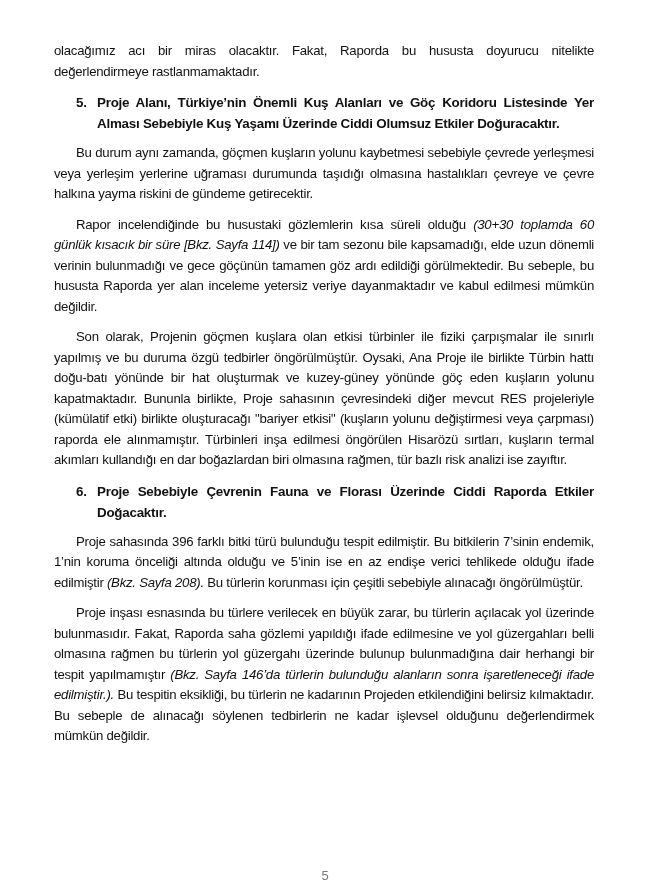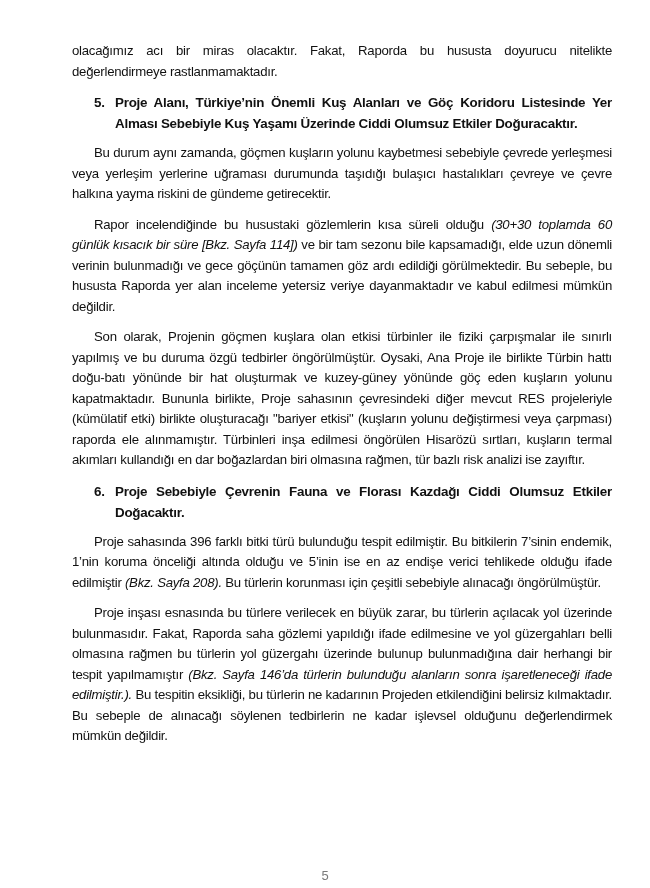--- a/index.html
+++ b/index.html
@@ -1,18 +1,18 @@
 <!DOCTYPE html>
 <html><head>
 <meta charset="utf-8">
 <style>
   html, body { margin: 0; padding: 0; background: #ffffff; }
   body { width: 650px; height: 888px; overflow: hidden; position: relative; }
   .page {
-    position: absolute; left: 72px; top: 41px; width: 540px;
+    position: absolute; left: 54px; top: 41px; width: 540px;
     font-family: "Liberation Sans", sans-serif;
     font-size: 13.2px; line-height: 20.5px; color: #111111;
     letter-spacing: -0.25px;
   }
   p { margin: 0; text-align: justify; }
   .para { text-indent: 22px; margin-bottom: 10px; }
   .cont { margin-bottom: 10px; }
   .heading {
     display: flex; font-weight: bold; margin: 0 0 9px 22px;
     font-size: 13.4px; line-height: 21px;
@@ -32,27 +32,27 @@
 
 <div class="page">
 
   <p class="cont">olacağımız acı bir miras olacaktır. Fakat, Raporda bu hususta doyurucu nitelikte değerlendirmeye rastlanmamaktadır.</p>
 
   <div class="heading">
     <span class="num">5.</span>
     <span class="txt">Proje Alanı, Türkiye’nin Önemli Kuş Alanları ve Göç Koridoru Listesinde Yer Alması Sebebiyle Kuş Yaşamı Üzerinde Ciddi Olumsuz Etkiler Doğuracaktır.</span>
   </div>
 
-  <p class="para">Bu durum aynı zamanda, göçmen kuşların yolunu kaybetmesi sebebiyle çevrede yerleşmesi veya yerleşim yerlerine uğraması durumunda taşıdığı bulaşıcı hastalıkları çevreye ve çevre halkına yayma riskini de gündeme getirecektir.</p>
+  <p class="para">Bu durum aynı zamanda, göçmen kuşların yolunu kaybetmesi sebebiyle çevrede yerleşmesi veya yerleşim yerlerine uğraması durumunda taşıdığı olmasına hastalıkları çevreye ve çevre halkına yayma riskini de gündeme getirecektir.</p>
   <p class="para"><span>Rapor incelendiğinde bu husustaki gözlemlerin kısa süreli olduğu </span><em>(30+30 toplamda 60 günlük kısacık bir süre [Bkz. Sayfa 114])</em><span> ve bir tam sezonu bile kapsamadığı, elde uzun dönemli verinin bulunmadığı ve gece göçünün tamamen göz ardı edildiği görülmektedir. Bu sebeple, bu hususta Raporda yer alan inceleme yetersiz veriye dayanmaktadır ve kabul edilmesi mümkün değildir.</span></p>
   <p class="para">Son olarak, Projenin göçmen kuşlara olan etkisi türbinler ile fiziki çarpışmalar ile sınırlı yapılmış ve bu duruma özgü tedbirler öngörülmüştür. Oysaki, Ana Proje ile birlikte Türbin hattı doğu-batı yönünde bir hat oluşturmak ve kuzey-güney yönünde göç eden kuşların yolunu kapatmaktadır. Bununla birlikte, Proje sahasının çevresindeki diğer mevcut RES projeleriyle (kümülatif etki) birlikte oluşturacağı "bariyer etkisi" (kuşların yolunu değiştirmesi veya çarpması) raporda ele alınmamıştır. Türbinleri inşa edilmesi öngörülen Hisarözü sırtları, kuşların termal akımları kullandığı en dar boğazlardan biri olmasına rağmen, tür bazlı risk analizi ise zayıftır.</p>
 
   <div class="heading">
     <span class="num">6.</span>
-    <span class="txt">Proje Sebebiyle Çevrenin Fauna ve Florası Kazdağı Ciddi Olumsuz Etkiler Doğacaktır.</span>
+    <span class="txt">Proje Sebebiyle Çevrenin Fauna ve Florası Üzerinde Ciddi Raporda Etkiler Doğacaktır.</span>
   </div>
 
   <p class="para"><span>Proje sahasında 396 farklı bitki türü bulunduğu tespit edilmiştir. Bu bitkilerin 7’sinin endemik, 1’nin koruma önceliği altında olduğu ve 5’inin ise en az endişe verici tehlikede olduğu ifade edilmiştir </span><em>(Bkz. Sayfa 208).</em><span> Bu türlerin korunması için çeşitli sebebiyle alınacağı öngörülmüştür.</span></p>
   <p class="para"><span>Proje inşası esnasında bu türlere verilecek en büyük zarar, bu türlerin açılacak yol üzerinde bulunmasıdır. Fakat, Raporda saha gözlemi yapıldığı ifade edilmesine ve yol güzergahları belli olmasına rağmen bu türlerin yol güzergahı üzerinde bulunup bulunmadığına dair herhangi bir tespit yapılmamıştır </span><em>(Bkz. Sayfa 146’da türlerin bulunduğu alanların sonra işaretleneceği ifade edilmiştir.).</em><span> Bu tespitin eksikliği, bu türlerin ne kadarının Projeden etkilendiğini belirsiz kılmaktadır. Bu sebeple de alınacağı söylenen tedbirlerin ne kadar işlevsel olduğunu değerlendirmek mümkün değildir.</span></p>
 
 </div>
 
 <div class="page-number">5</div>
 
 </body></html>

